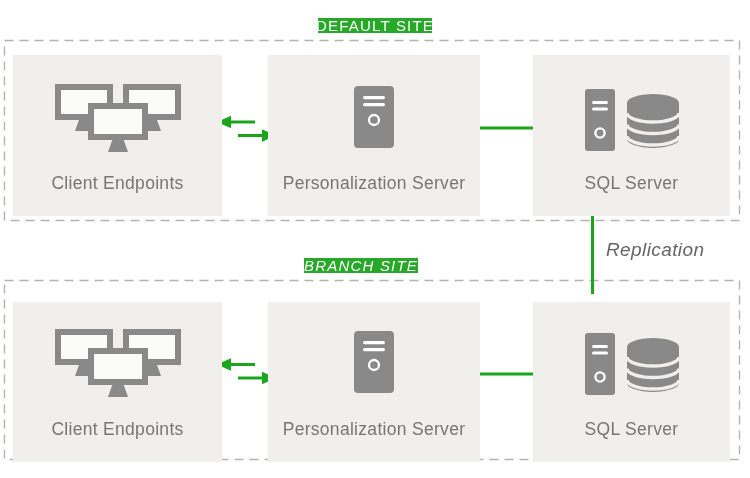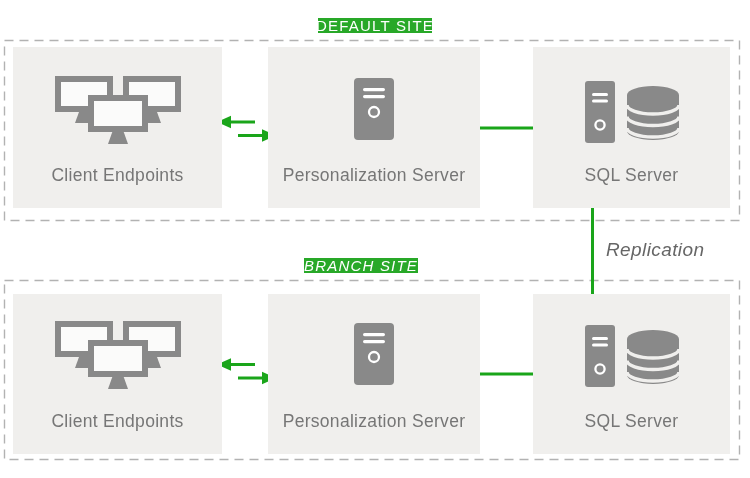--- a/index.html
+++ b/index.html
@@ -14,21 +14,21 @@
   }
   html,body{margin:0;padding:0;background:#fff;}
   .canvas{
     position:relative;width:750px;height:478px;background:#ffffff;
     font-family:"Liberation Sans",sans-serif;overflow:hidden;
   }
   .underlay{position:absolute;left:0;top:0;z-index:0;}
   .dash-rect{fill:none;stroke:var(--dashed-border);stroke-width:1.4;stroke-dasharray:9 6;}
   .gline{stroke:var(--green-line);stroke-width:3;fill:none;}
   .ghead{fill:var(--green-line);stroke:none;}
-  .node{position:absolute;background:var(--node-background);z-index:1;}
+  .node{position:absolute;background:var(--node-background);z-index:1;margin-top:8px;}
   .node-label{
     position:absolute;left:0;right:0;bottom:22px;text-align:center;
     font-size:17.5px;line-height:22px;color:var(--label-text);letter-spacing:.3px;
   }
   .icon-wrap{position:absolute;left:0;right:0;display:flex;justify-content:center;}
   .badge{
     position:absolute;width:114px;height:15px;background:var(--green-badge);
     color:#ffffff;display:flex;align-items:center;justify-content:center;
     font-size:15px;letter-spacing:1.2px;z-index:2;white-space:nowrap;
   }

